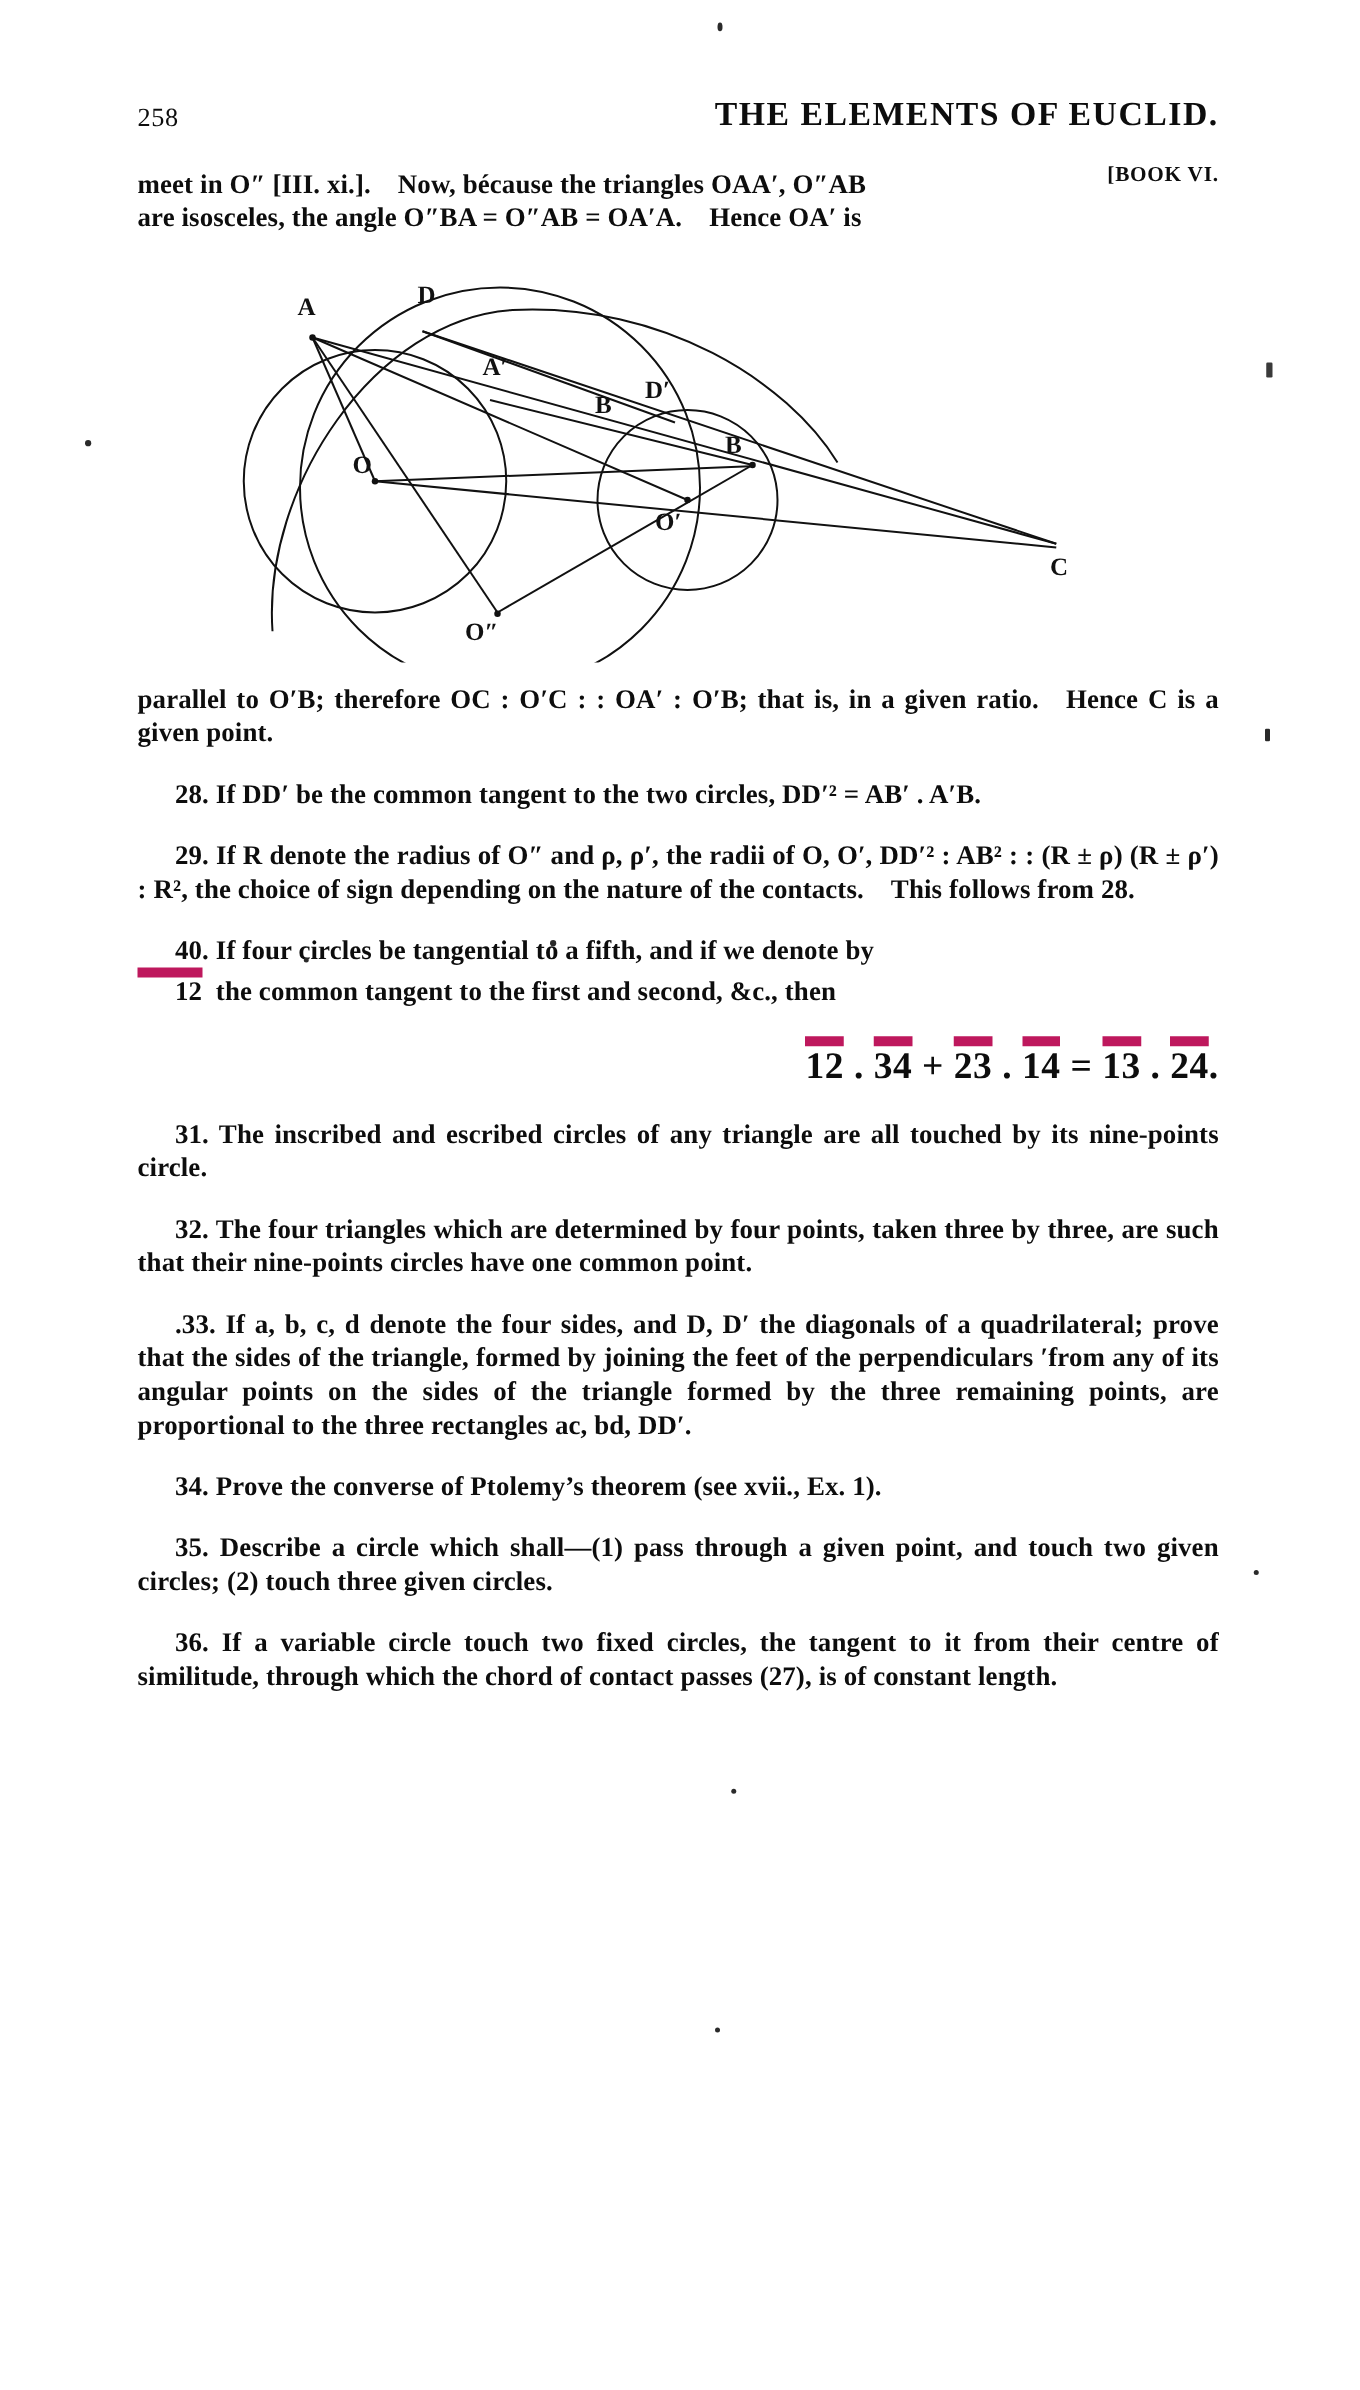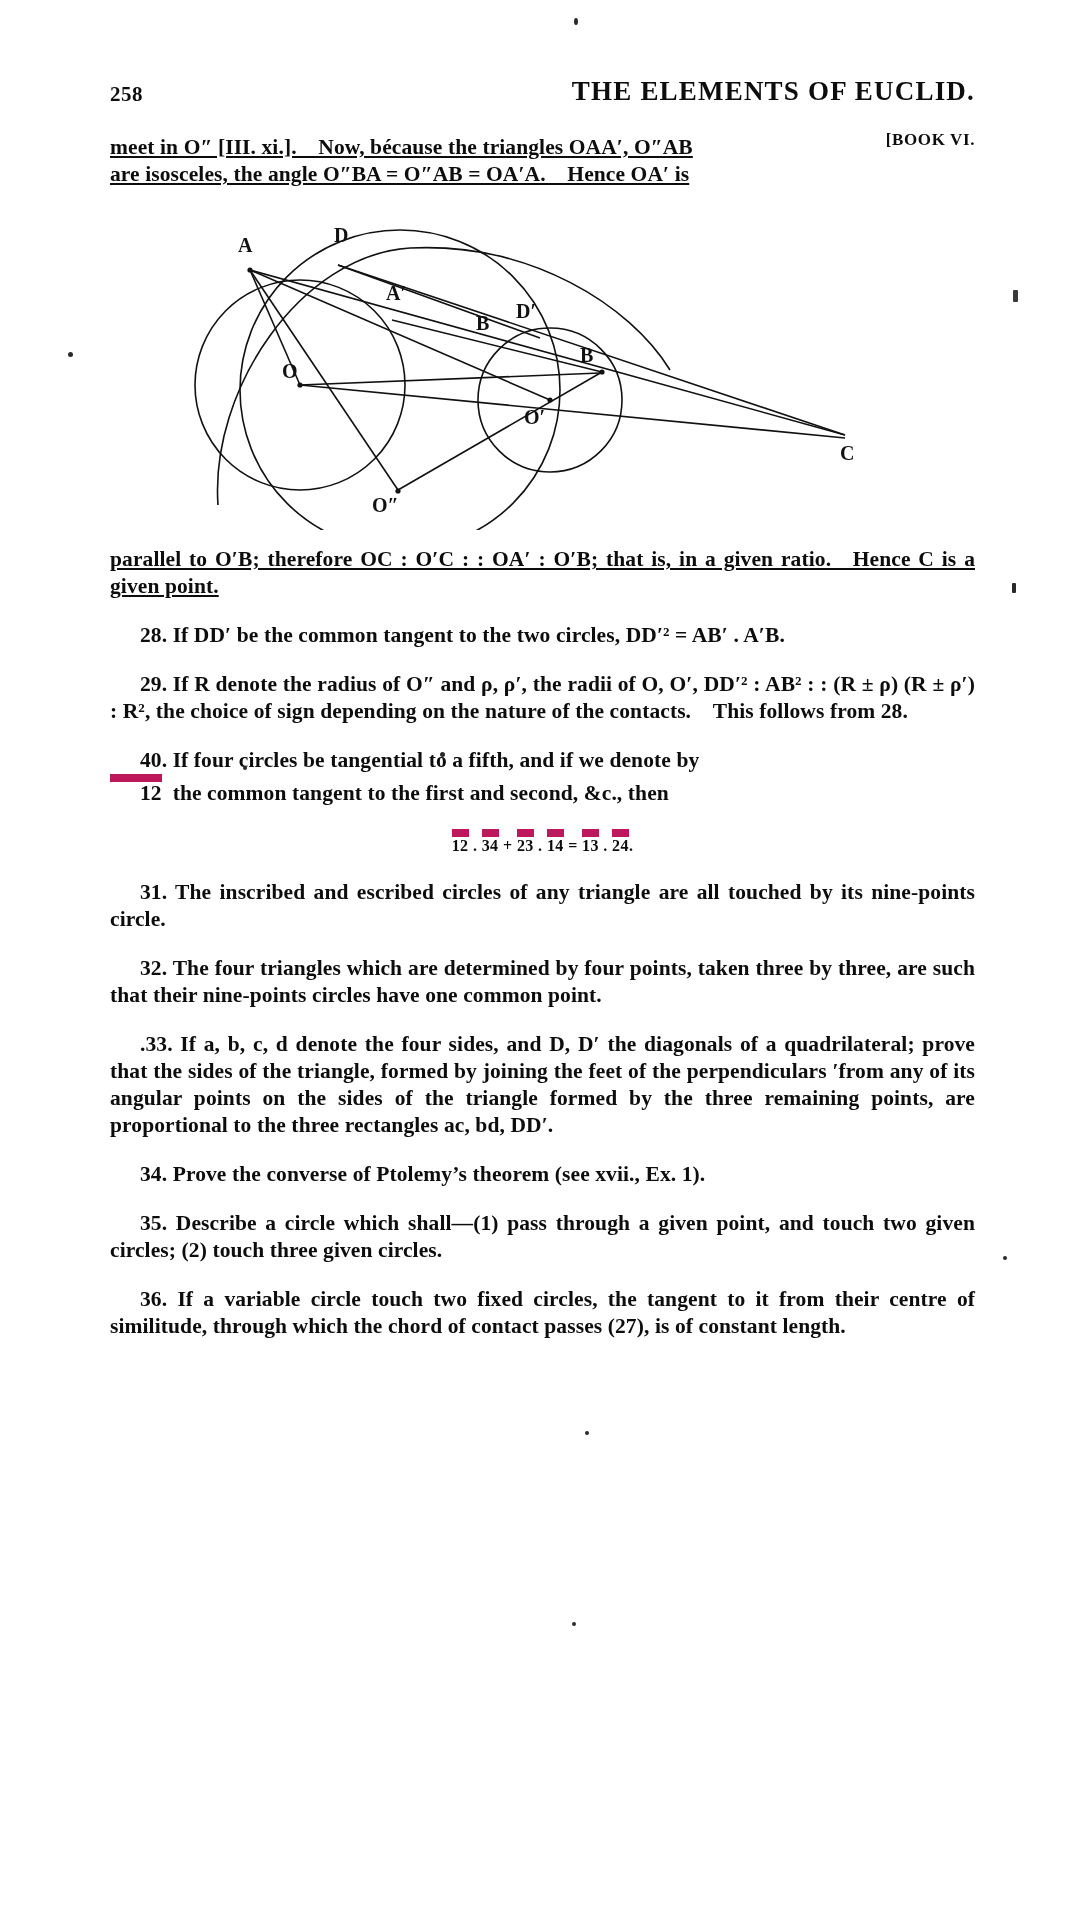--- a/index.html
+++ b/index.html
@@ -30,21 +30,21 @@
   
   .head {
     position: relative;
     height: 46px;
     margin-bottom: 18px;
   }
   .head .folio {
     position: absolute;
     left: 0;
     top: 12px;
-    font-weight: bold;
+    font-weight: normal;
     font-size: 21px;
     letter-spacing: 0.5px;
   }
   .head .title {
     position: absolute;
     left: 0;
     right: 0;
     top: 6px;
     text-align: right;
     font-weight: bold;
@@ -65,25 +65,25 @@
     margin: 0 0 22px 0;
     font-size: 21.5px;
     line-height: 27px;
     text-align: justify;
     font-weight: bold;
     letter-spacing: 0.1px;
   }
   p.para.indent {
     text-indent: 30px;
   }
-  p.noindent { text-indent: 0; text-decoration: underline; }
+  p.noindent { text-indent: 0; }
   .tight { margin-bottom: 14px; }
   .eq {
-    text-align: center;
-    font-size: 16px;
+    text-align: right;
+    font-size: 30px;
     font-weight: bold;
     margin: 10px 0 24px 0;
     letter-spacing: 0.4px;
   }
   .ovl {
     border-top: 8px solid #be185d;
     padding-top: 1px;
     display: inline-block;
     line-height: 1.0;
   }

